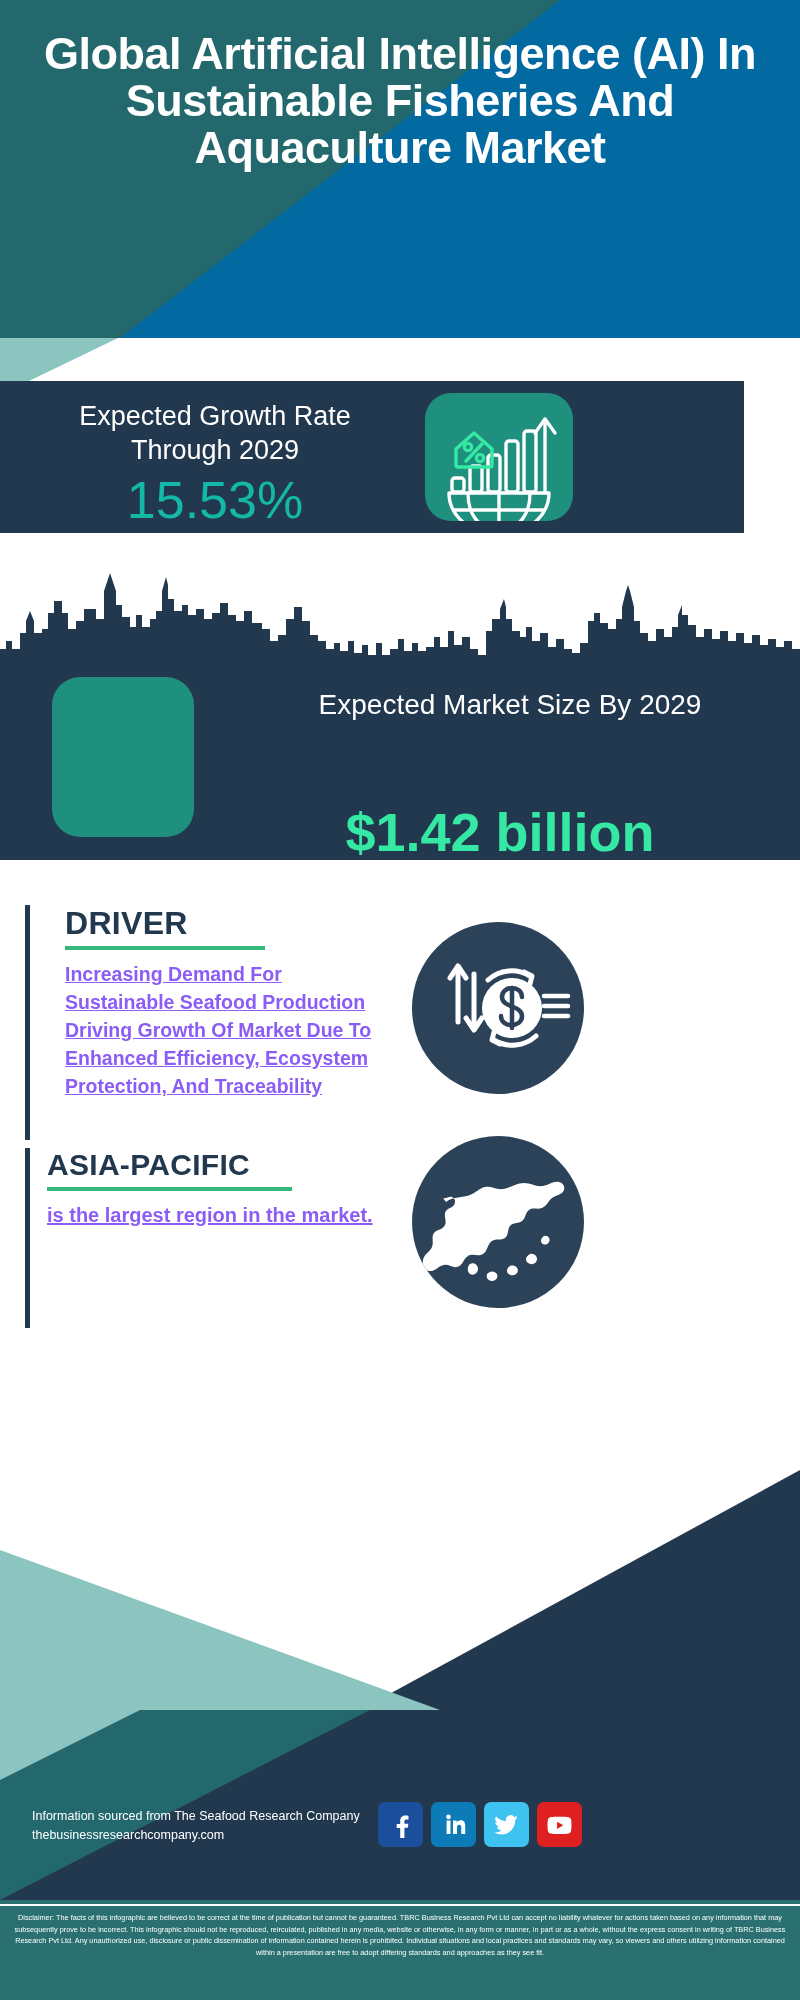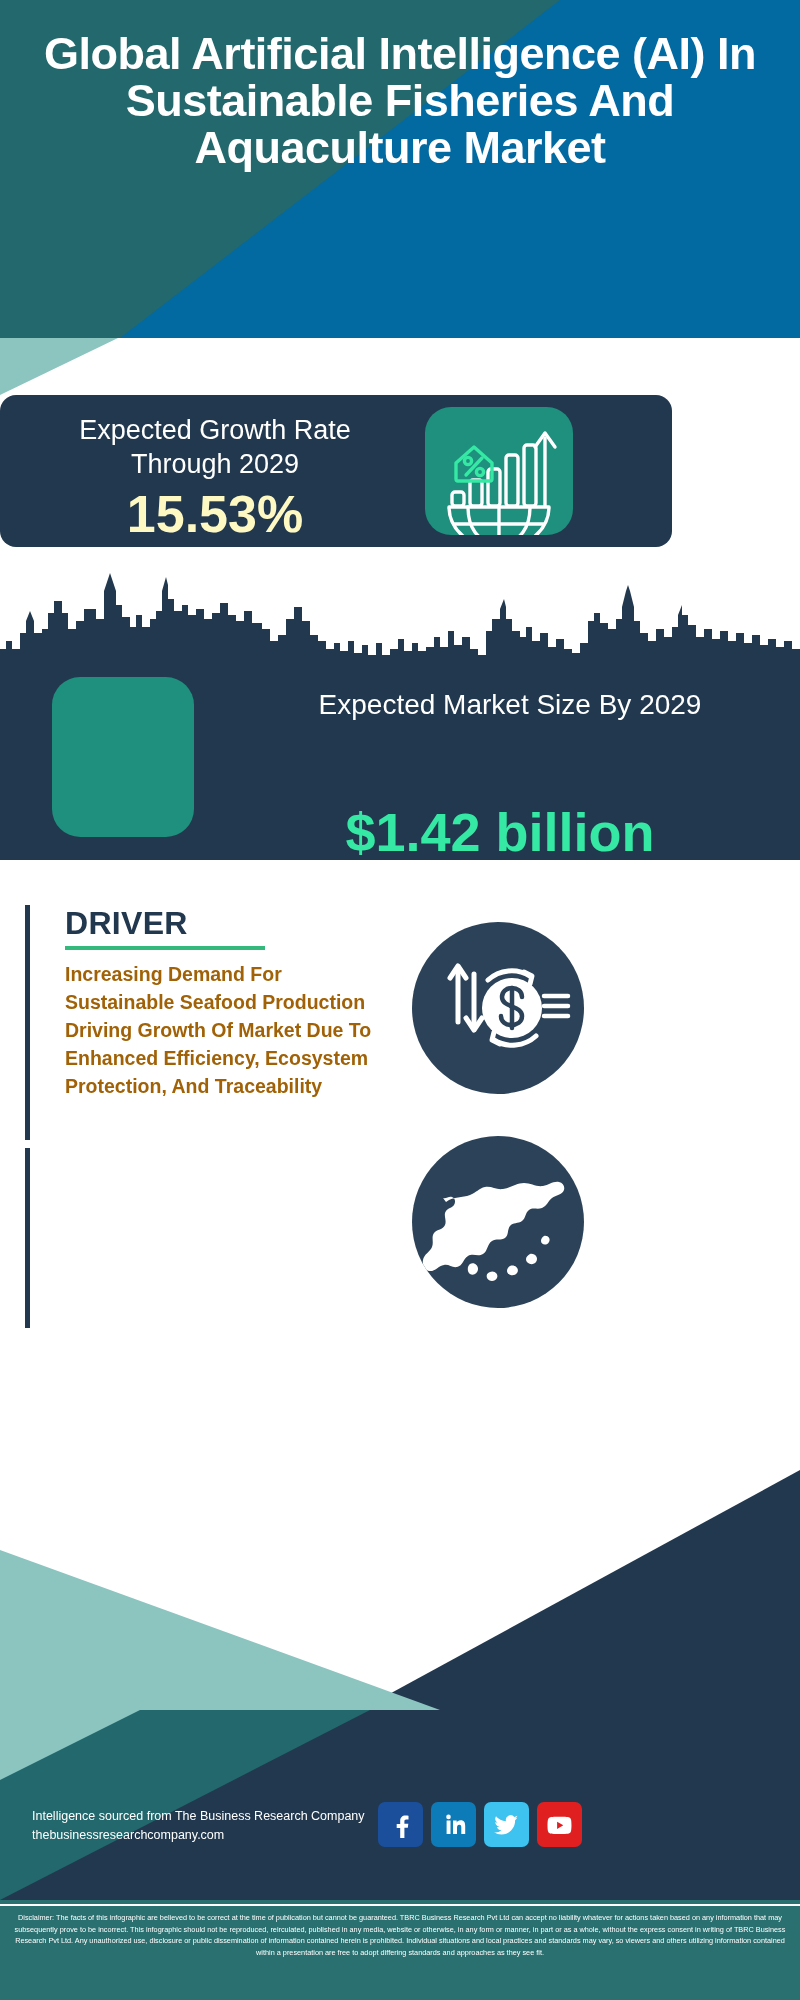--- a/index.html
+++ b/index.html
@@ -36,33 +36,32 @@
     background:#ffffff; overflow:hidden;
   }
   .gapband .lighttri {
     position:absolute; left:0; top:0; width:300px; height:57px;
     background:#8cc4c0;
     clip-path:polygon(0 0, 118px 0, 0 57px);
   }
 
   
   .growth {
-    position:absolute; left:0; top:395px; width:672px; height:152px;
+    position:absolute; left:0; top:381px; width:744px; height:152px;
     background:#22384e;
-    border-radius:16px;
   }
   .growth .label {
     position:absolute; left:30px; top:18px; width:370px;
     text-align:center; color:#ffffff;
     font-size:27px; line-height:34px;
   }
   .growth .value {
     position:absolute; left:30px; top:92px; width:370px;
-    text-align:center; color:#fef9c3;
-    font-size:52px; line-height:54px; font-weight:bold;
+    text-align:center; color:#14b8a6;
+    font-size:52px; line-height:54px; font-weight:normal;
   }
   .growth .iconbox {
     position:absolute; left:425px; top:12px; width:148px; height:128px;
     background:#1f8f7e; border-radius:26px; overflow:hidden;
   }
 
   
   .skyband {
     position:absolute; left:0; top:547px; width:800px; height:313px;
     background:#ffffff; overflow:hidden;
@@ -99,21 +98,21 @@
   .block .bar {
     position:absolute; left:0; top:0; width:5px; background:#22384e;
   }
   .block .head {
     color:#22384e; font-weight:bold; letter-spacing:0.3px;
   }
   .block .rule {
     height:4px; background:#34b87c; margin-top:5px;
   }
   .block .body {
-    color:#a16207; font-weight:bold; margin-top:10px;
+    color:#8b5cf6; font-weight:bold; margin-top:10px;text-decoration:underline;
   }
 
   #driver-block { left:25px; top:45px; width:370px; height:235px; }
   #driver-block .bar { height:235px; }
   #driver-block .inner { margin-left:40px; }
   #driver-block .head { font-size:32px; line-height:36px; }
   #driver-block .rule { width:200px; }
   #driver-block .body { font-size:19.5px; line-height:28px; }
 
   #region-block { left:25px; top:288px; width:370px; height:180px; }
@@ -286,20 +285,25 @@
       <g stroke="#ffffff" stroke-width="4.5" stroke-linecap="round">
         <path d="M132 74 H156"></path>
           <path d="M132 84 H156"></path>
           <path d="M132 94 H156"></path>
       </g>
     </svg>
   </div>
 
   <div class="block" id="region-block">
     <div class="bar"></div>
+    <div class="inner">
+      <div class="head">ASIA-PACIFIC</div>
+      <div class="rule"></div>
+      <div class="body">is the largest region in the market.</div>
+    </div>
   </div>
 
   <div class="circle-icon" id="region-icon">
     <svg viewBox="0 0 172 172" width="172" height="172">
       <path fill="#ffffff" d="M34 66 c8 -6 16 -4 24 -7 c6 -2 9 -7 15 -8 c7 -1 11 3 18 2 c8 -1 13 -6 21 -6 c7 0 12 4 19 3 c6 -1 10 -5 16 -4 c4 1 6 4 5 8 c-2 5 -8 5 -12 8 c-4 3 -5 8 -10 10 c-5 2 -9 -1 -13 2 c-4 3 -3 8 -7 11 c-4 3 -9 1 -12 5 c-3 4 -1 9 -5 12 c-4 3 -9 0 -13 3 c-5 3 -4 10 -9 13 c-5 3 -10 -1 -15 2 c-5 3 -5 10 -11 11 c-5 1 -8 -3 -13 -2 c-6 1 -9 7 -15 6 c-5 -1 -7 -6 -6 -11 c1 -6 7 -8 9 -13 c2 -5 -1 -10 2 -14 c3 -4 9 -3 11 -8 c2 -5 -2 -10 1 -14 c2 -3 6 -3 8 -6 c2 -3 1 -7 -2 -8 c-3 -1 -6 2 -9 1 z"></path>
       <path fill="#ffffff" d="M58 128 c4 -2 8 1 8 5 c0 4 -4 7 -8 5 c-3 -2 -3 -8 0 -10 z"></path>
       <path fill="#ffffff" d="M78 136 c4 -2 9 2 7 6 c-2 4 -8 4 -10 0 c-1 -3 0 -5 3 -6 z"></path>
       <path fill="#ffffff" d="M98 130 c5 -2 10 3 7 7 c-3 4 -10 2 -10 -2 c0 -2 1 -4 3 -5 z"></path>
       <path fill="#ffffff" d="M118 118 c5 -1 9 4 6 8 c-3 4 -10 2 -10 -3 c0 -2 2 -4 4 -5 z"></path>
       <path fill="#ffffff" d="M132 100 c4 -1 7 3 5 6 c-2 4 -8 3 -8 -1 c0 -2 1 -4 3 -5 z"></path>
@@ -309,21 +313,21 @@
 
 <div class="bottomdeco">
   <div class="navy"></div>
   <div class="lightteal"></div>
 </div>
 
 <div class="footer">
   <div class="tealwedge"></div>
   <div class="lightwedge"></div>
   <div class="src">
-    <div>Intelligence sourced from The Business Research Company</div>
+    <div>Information sourced from The Seafood Research Company</div>
     <div>thebusinessresearchcompany.com</div>
   </div>
   <div class="socials">
     <div class="sico fb">
       <svg width="26" height="26" viewBox="0 0 26 26">
           <path fill="#ffffff" d="M16.4 26V15.8h3.4l.5-4h-3.9V9.3c0-1.1.3-1.9 2-1.9h2.1V3.8c-.4-.1-1.6-.2-3.1-.2-3.1 0-5.2 1.9-5.2 5.3v3h-3.5v4h3.5V26z"></path>
         </svg>
     </div>
     <div class="sico li">
       <svg width="26" height="26" viewBox="0 0 26 26">

